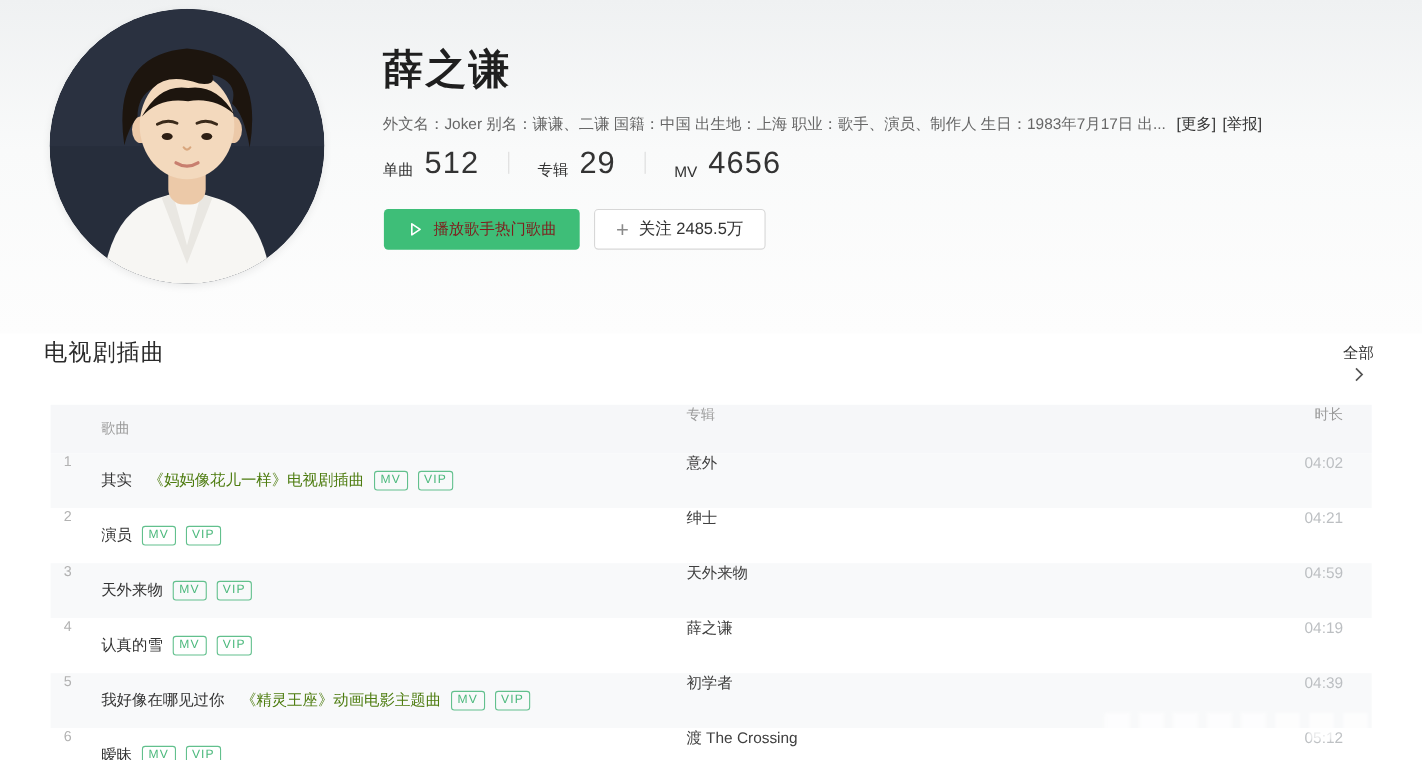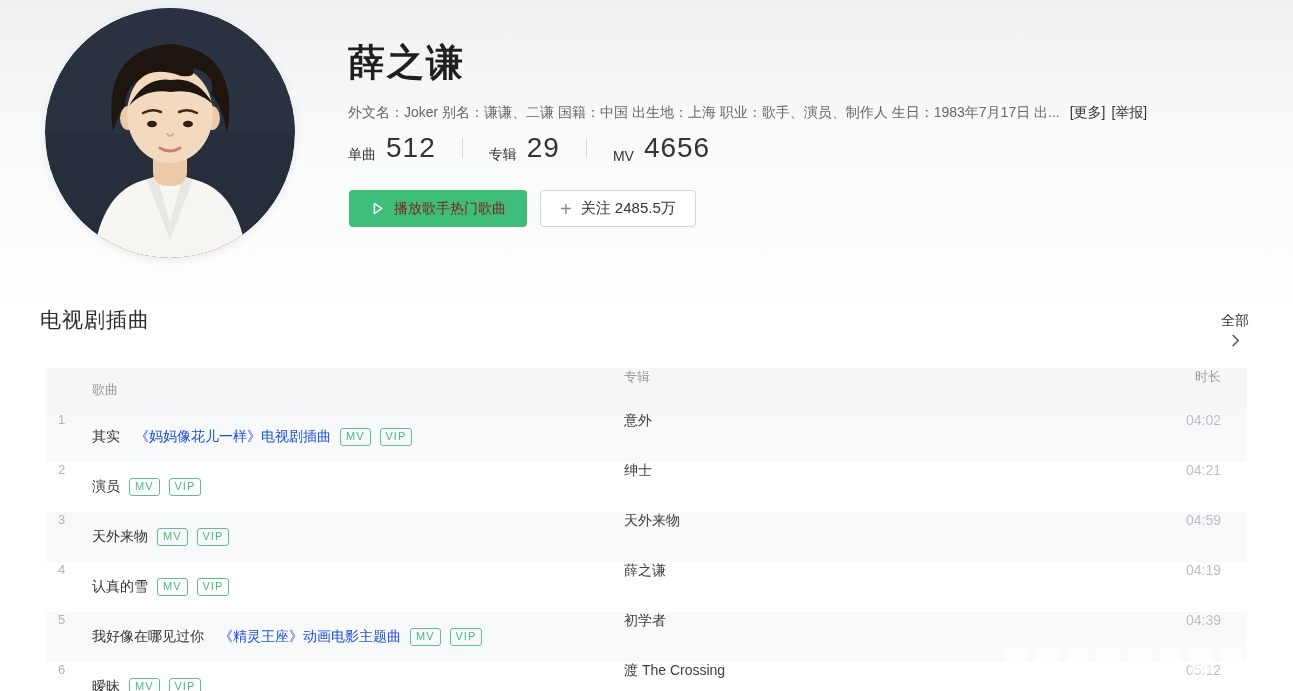--- a/index.html
+++ b/index.html
@@ -49,21 +49,21 @@
   .row.alt { background:#f8f9fa; }
 
   .c-idx   { width:46px; padding-left:12px; flex-shrink:0; color:#b2b2b2; font-size:13px; }
   .c-song  { flex:0 0 532px; display:flex; align-items:center; overflow:hidden; }
   .c-album { flex:1; color:#404040; }
   .c-dur   { width:96px; text-align:right; padding-right:26px; color:#bcbfc2; flex-shrink:0; }
   .thead .c-song, .thead .c-album { color:#9a9a9a; }
   .thead .c-dur { color:#9a9a9a; }
 
   .s-name { color:#333; cursor:pointer; }
-  .s-sub  { color:#1d4ed8; margin-left:15px; }
+  .s-sub  { color:#4d7c0f; margin-left:15px; }
   .s-sub:empty { display:none; }
   .badge { margin-left:9px; padding:1px 5px 2px; border:1px solid #62c08d; border-radius:3px;
            color:#4cb97d; font-size:11px; letter-spacing:1px; line-height:1.2; cursor:pointer; }
 
   
   .watermark { position:absolute; left:1004px; top:648px; width:286px; height:25px;
                opacity:.7; filter:blur(1.5px); border-radius:3px; pointer-events:none;
                background:repeating-linear-gradient(90deg, rgba(255,255,255,.95) 0 23px,
                           rgba(255,255,255,0) 23px 31px); }
 </style>

